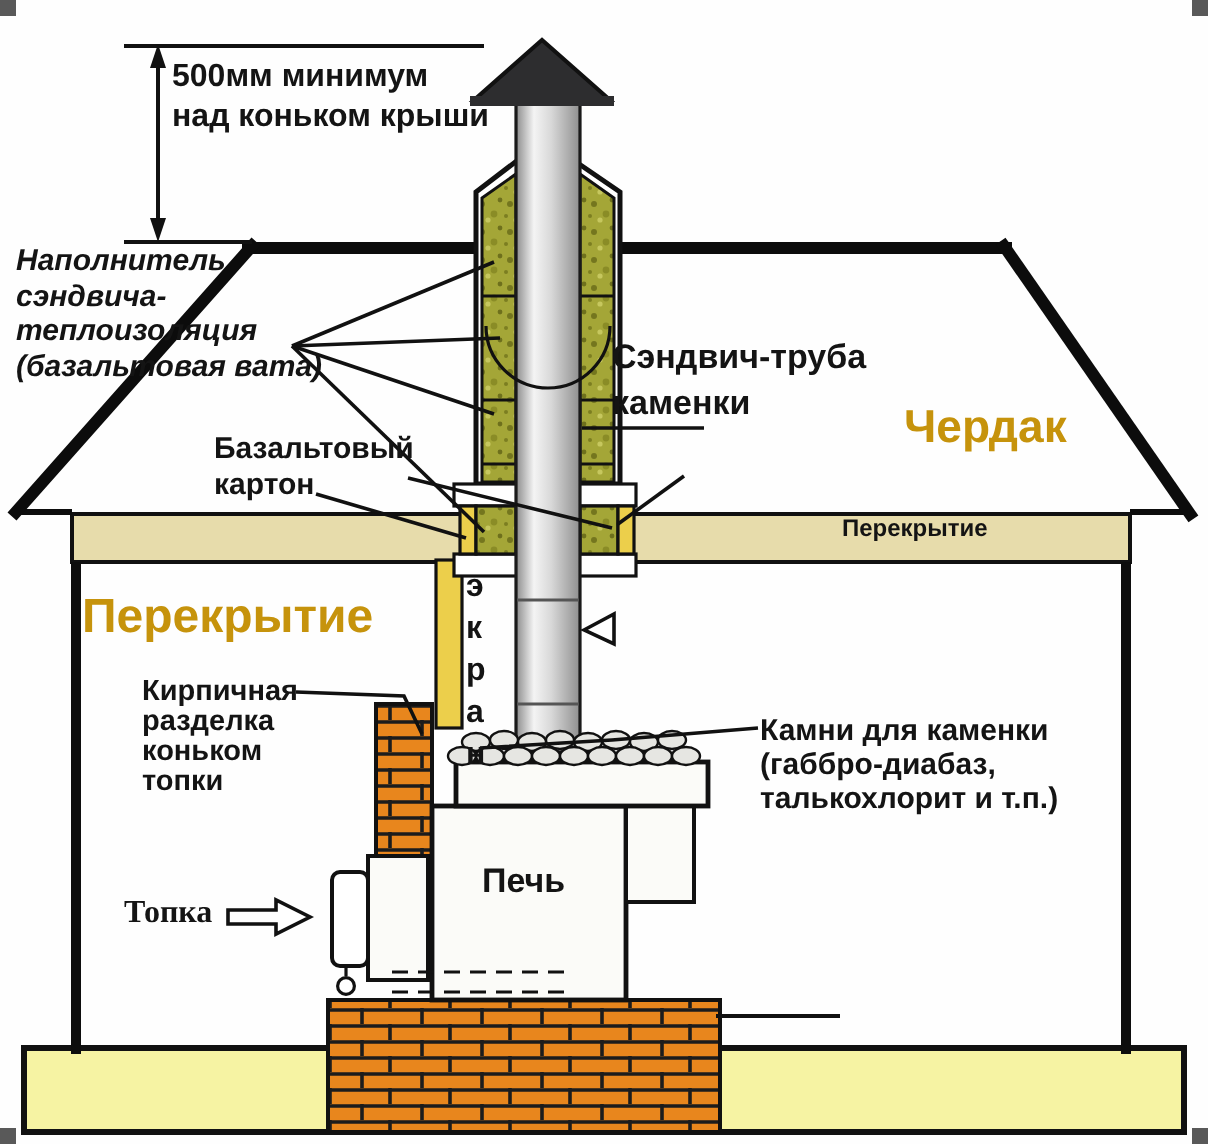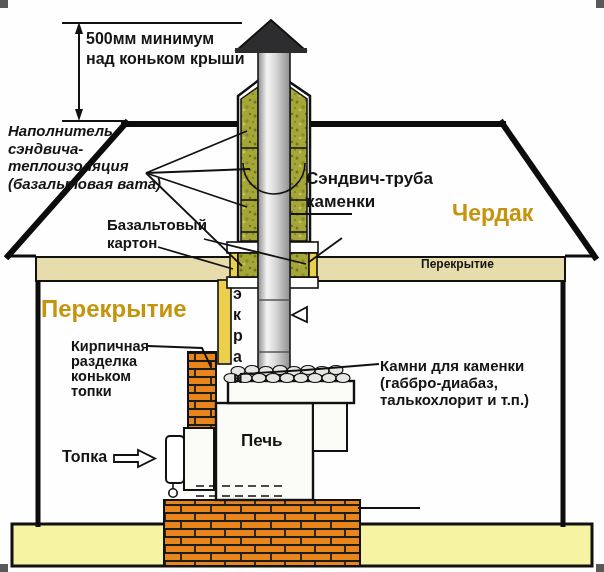--- a/index.html
+++ b/index.html
@@ -187,17 +187,17 @@
 а
 н</div>
 
   <div class="lbl gold" style="left:41px;top:296px;font-size:24px;">Перекрытие</div>
 
   <div class="lbl" style="left:71px;top:339px;font-size:14.5px;line-height:15px;">Кирпичная
 разделка
 коньком
 топки</div>
 
-  <div class="lbl" style="left:62px;top:448px;font-size:16px;">Топка</div>
+  <div class="lbl" style="left:62px;top:448px;font-size:16px;font-family:Liberation Serif, serif;">Топка</div>
 
   <div class="lbl" style="left:241px;top:431px;font-size:17px;">Печь</div>
 
 </div>
 
 </body></html>

